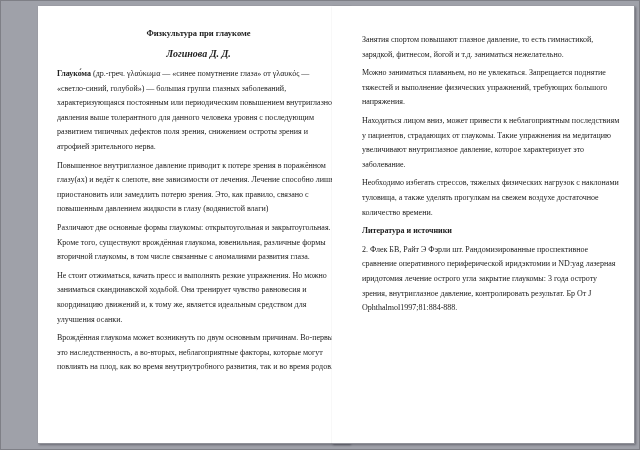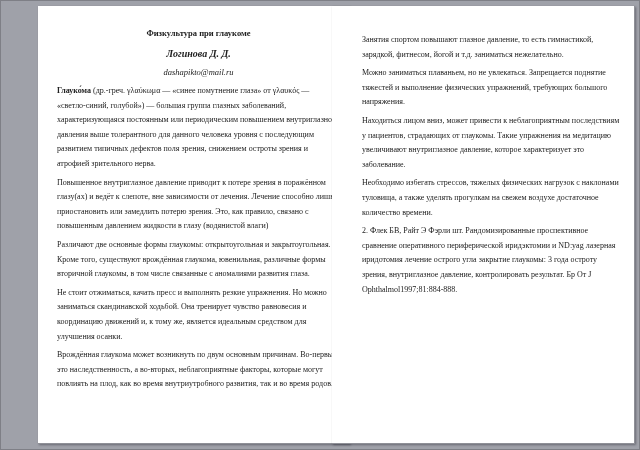--- a/index.html
+++ b/index.html
@@ -79,34 +79,34 @@
 </style>
 </head>
 <body>
 
 <div class="viewport">
 
   <div class="page page-1">
     <div class="doc-header">
       <p class="doc-title">Физкультура при глаукоме</p>
       <p class="doc-author">Логинова Д. Д.</p>
-      <p class="doc-email">dashapikto@mail.ru</p>
     </div>
     <div class="body-text">
       <p><b>Глауко́ма</b><span> (др.-греч. γλαύκωμα — «синее помутнение глаза» от γλαυκός — «светло-синий, голубой») — большая группа глазных заболеваний, характеризующаяся постоянным или периодическим повышением внутриглазного давления выше толерантного для данного человека уровня с последующим развитием типичных дефектов поля зрения, снижением остроты зрения и атрофией зрительного нерва.</span></p>
       <p>Повышенное внутриглазное давление приводит к потере зрения в поражённом глазу(ах) и ведёт к слепоте, вне зависимости от лечения. Лечение способно лишь приостановить или замедлить потерю зрения. Это, как правило, связано с повышенным давлением жидкости в глазу (водянистой влаги)</p>
       <p>Различают две основные формы глаукомы: открытоугольная и закрытоугольная. Кроме того, существуют врождённая глаукома, ювенильная, различные формы вторичной глаукомы, в том числе связанные с аномалиями развития глаза.</p>
       <p>Не стоит отжиматься, качать пресс и выполнять резкие упражнения. Но можно заниматься скандинавской ходьбой. Она тренирует чувство равновесия и координацию движений и, к тому же, является идеальным средством для улучшения осанки.</p>
       <p>Врождённая глаукома может возникнуть по двум основным причинам. Во-первых, это наследственность, а во-вторых, неблагоприятные факторы, которые могут повлиять на плод, как во время внутриутробного развития, так и во время родов.</p>
     </div>
   </div>
 
   <div class="page page-2">
     <div class="body-text">
       <p>Занятия спортом повышают глазное давление, то есть гимнастикой, зарядкой, фитнесом, йогой и т.д. заниматься нежелательно.</p>
       <p>Можно заниматься плаваньем, но не увлекаться.  Запрещается поднятие тяжестей и выполнение физических упражнений, требующих большого напряжения.</p>
       <p>Находиться лицом вниз, может привести к неблагоприятным последствиям у пациентов, страдающих от глаукомы. Такие упражнения на медитацию увеличивают внутриглазное давление, которое характеризует это заболевание.</p>
       <p>Необходимо избегать стрессов, тяжелых физических нагрузок с наклонами туловища, а также уделять прогулкам на свежем воздухе достаточное количество времени.</p>
+      <p class="lit-heading">Литература и источники</p>
       <p>2. Флек БВ, Райт Э Фэрли шт. Рандомизированные проспективное сравнение оперативного периферической иридэктомии и ND:yag лазерная иридотомия лечение острого угла закрытие глаукомы: 3 года остроту зрения, внутриглазное давление, контролировать результат. Бр От J Ophthalmol1997;81:884-888.</p>
     </div>
   </div>
 
 </div>
 
 </body></html>

